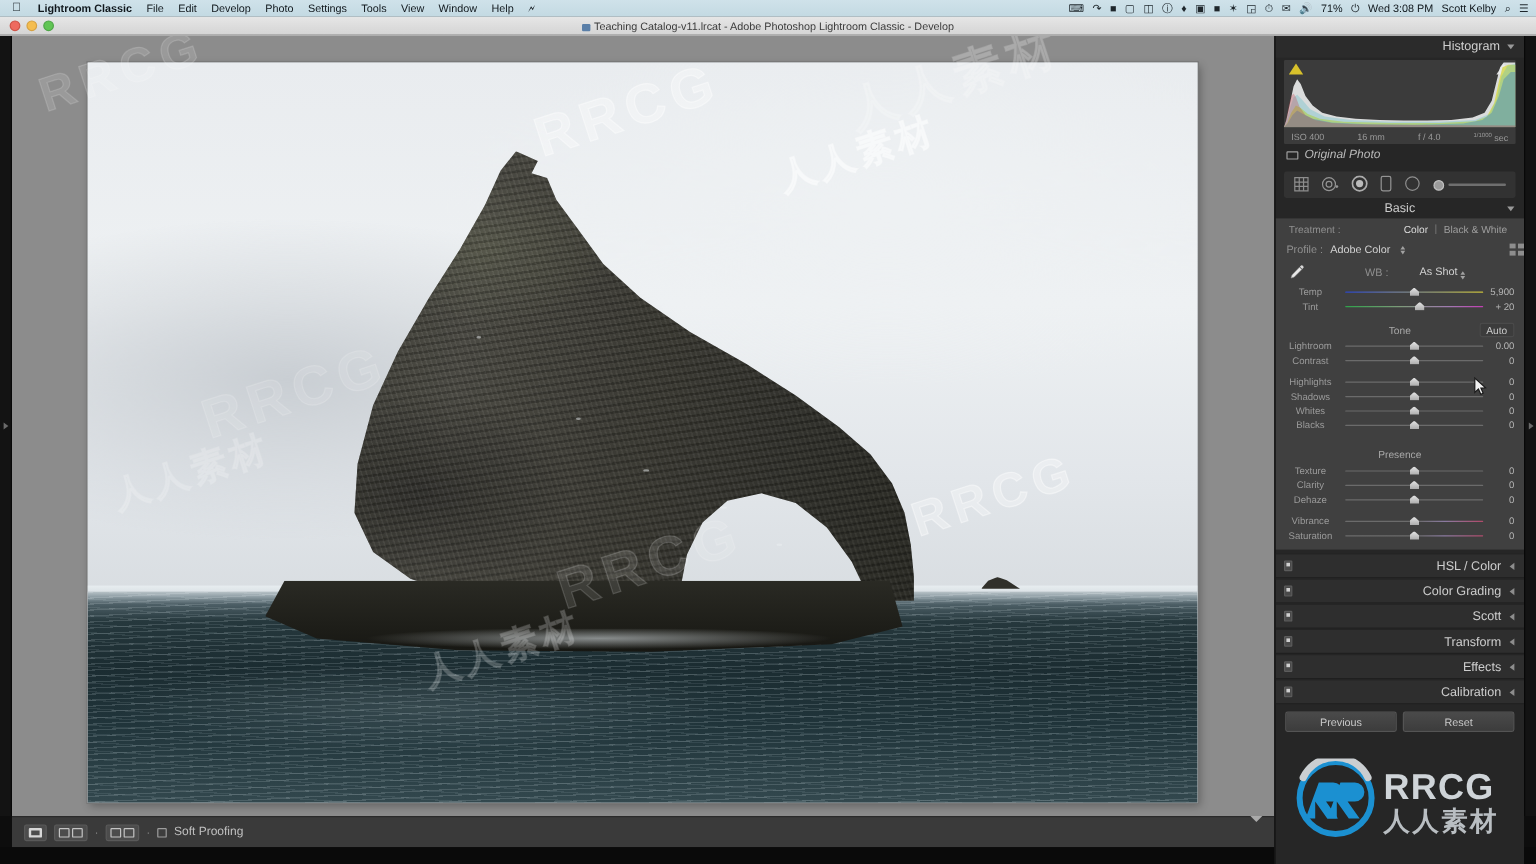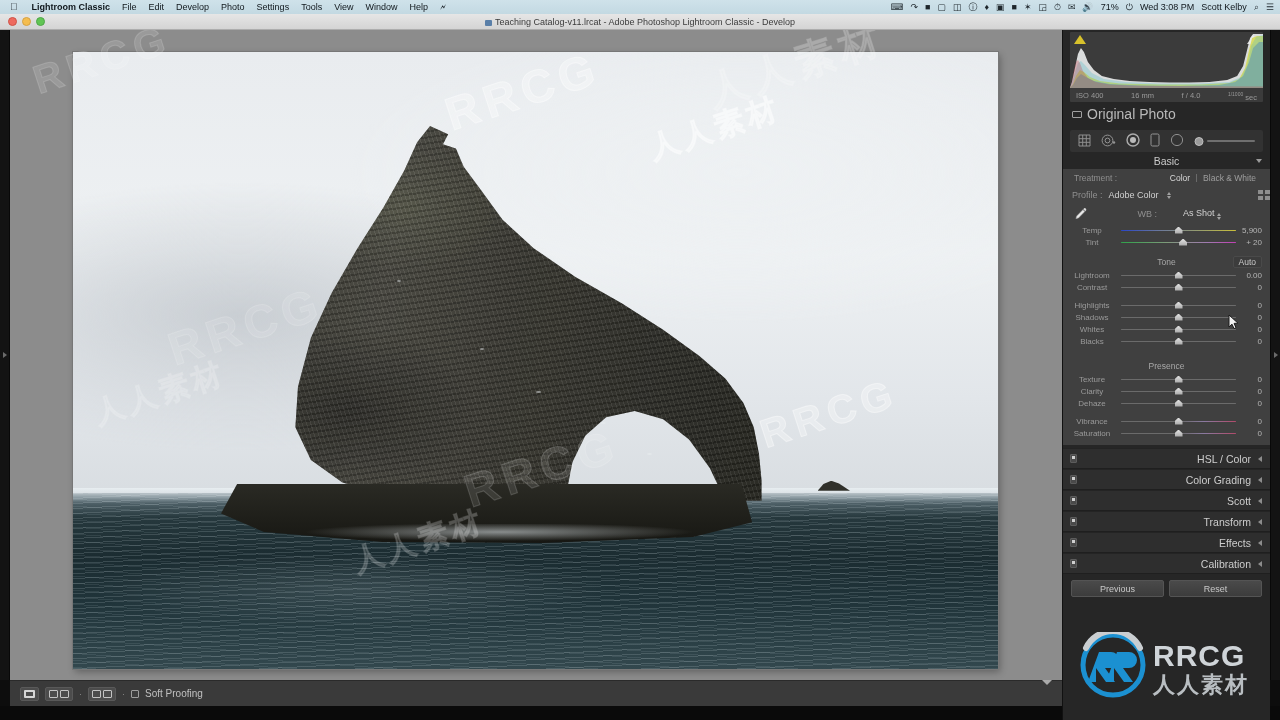--- a/index.html
+++ b/index.html
@@ -214,21 +214,21 @@
   .histo-svg { position:absolute; left:0; bottom:14px; width:100%; height:56px; }
   .histo-meta {
     position:absolute; bottom:1px; left:0; width:100%;
     display:flex; justify-content:space-between; padding: 0 6px;
     color:#9a9a9a; font-size:7.5px;
   }
   .histo-meta sup { font-size: 5px; vertical-align: super; }
 
   .orig-row { display:flex; align-items:center; gap:5px; padding: 4px 0 5px 9px; }
   .orig-ico { width:10px; height:7px; border:1px solid #a0a0a0; border-radius:1px; }
-  .orig-row span { font-size: 14px; color:#b9b9b9; }
+  .orig-row span { font-size: 10px; color:#b9b9b9;font-style:italic; }
 
   .toolstrip {
     margin: 3px 7px 0 7px; height: 22px; background: #323232; border-radius: 2px;
     display:flex; align-items:center; gap: 10px; padding: 0 8px;
   }
   .ts-ico { opacity:.78; }
   .ts-slider { flex:1 1 auto; display:flex; align-items:center; gap:3px; }
   .ts-track { flex:1 1 auto; height:2px; background:#6f6f6f; border-radius:1px; }
 
   .sect-title {
@@ -419,20 +419,24 @@
       <span class="tb-sep">·</span>
       <span class="tb-check"></span>
       <span class="tb-label">Soft Proofing</span>
       <span class="tb-right"><span class="tri-d"></span></span>
     </div>
 
     <div class="statusbar"></div>
 
     <div class="rightpanel">
 
+      <div class="panel-header">
+        <span>Histogram</span>
+        <span class="tri-dn"></span>
+      </div>
 
       <div class="histobox">
         <span class="histo-clip l"></span>
         <span class="histo-clip r"></span>
         <svg class="histo-svg" viewBox="0 0 194 56" preserveAspectRatio="none">
           <path d="M0,56 L2,50 L5,36 L8,22 L11,16 L14,20 L18,30 L24,38 L32,44 L44,47 L60,49 L80,50 L100,50.5 L120,50.5 L140,50 L158,48 L168,44 L174,34 L178,18 L181,6 L184,2 L188,2 L194,2 L194,56 Z" fill="#e8eaea" opacity="0.92"></path>
           <path d="M0,56 L3,52 L6,44 L10,38 L14,40 L20,45 L30,49 L50,51.5 L90,52.5 L130,52.5 L160,51 L170,47 L176,36 L180,18 L183,6 L188,4 L194,4 L194,56 Z" fill="#d8d94a" opacity="0.82"></path>
           <path d="M0,56 L3,53 L7,46 L11,42 L16,45 L24,49 L40,52 L70,53.5 L110,54 L150,53 L166,50 L174,44 L180,30 L184,16 L190,10 L194,10 L194,56 Z" fill="#2a5fd0" opacity="0.38"></path>
           <path d="M0,56 L2,51 L5,40 L8,31 L11,29 L15,33 L22,41 L34,47 L56,50 L90,51.5 L130,51.5 L160,50 L172,45 L178,33 L182,14 L187,5 L194,3 L194,56 Z" fill="#4fb8c8" opacity="0.30"></path>
           <path d="M0,56 L2,49 L4,38 L6,30 L8,28 L10,31 L13,39 L18,46 L26,50 L40,52.5 L60,53.5 L90,54 L194,54.5 L194,56 Z" fill="#c23b4a" opacity="0.30"></path>

